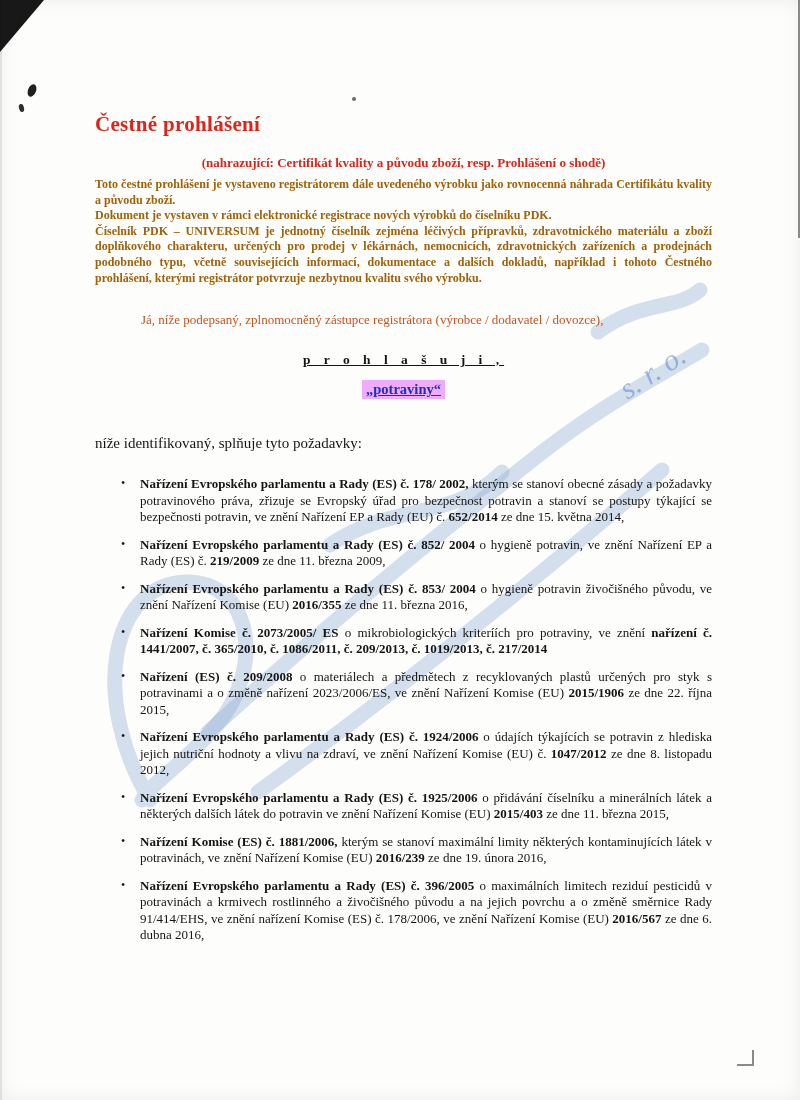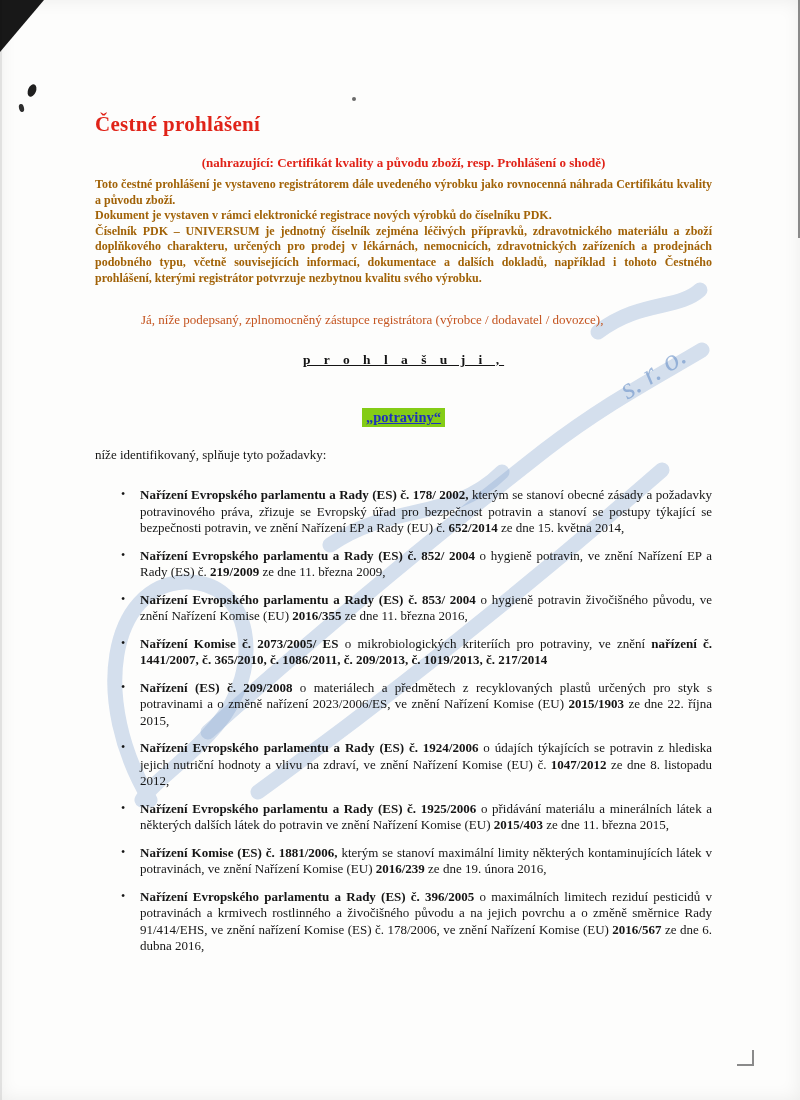--- a/index.html
+++ b/index.html
@@ -27,25 +27,25 @@
     margin-top:26px;margin-left:46px;color:#c4541f;font-size:13px;
   }
   .prohlasuji{
     margin-top:24px;text-align:center;font-weight:700;font-size:13.5px;letter-spacing:5px;color:#151515;text-decoration:underline;
   }
   .product-line{
     margin-top:24px;color:#c4541f;font-size:13px;
   }
   .product-wrap{text-align:center;margin-top:12px;}
   .product-value{
-    display:inline-block;background:#84cc16;color:#1d2fbe;font-weight:700;font-size:14.5px;
-    text-decoration:underline;padding:1px 4px;margin-top:28px;
+    display:inline-block;background:#f0abfc;color:#1d2fbe;font-weight:700;font-size:14.5px;
+    text-decoration:underline;padding:1px 4px;
   }
   .req-intro{
-    margin-top:20px;color:#151515;font-size:13px;
+    margin-top:36px;color:#151515;font-size:15px;
   }
   ul.bullets{
     list-style:none;margin:24px 0 0 0;padding:0 0 0 45px;
   }
   ul.bullets li{
     position:relative;margin:8px 0 11px 0;color:#151515;font-size:13px;line-height:1.27;
     text-align:justify;
   }
   ul.bullets li::before{
     content:"\2022";position:absolute;left:-19px;top:0;color:#151515;font-size:12px;
@@ -116,21 +116,21 @@
       <span class="product-value">„potraviny“</span>
     </div>
 
     <div class="req-intro">níže identifikovaný, splňuje tyto požadavky:</div>
 
     <ul class="bullets">
         <li><span class="b">Nařízení Evropského parlamentu a Rady (ES) č. 178/ 2002,</span><span> kterým se stanoví obecné zásady a požadavky potravinového práva, zřizuje se Evropský úřad pro bezpečnost potravin a stanoví se postupy týkající se bezpečnosti potravin, ve znění Nařízení EP a Rady (EU) č. </span><span class="b">652/2014</span><span> ze dne 15. května 2014,</span></li>
         <li><span class="b">Nařízení Evropského parlamentu a Rady (ES) č. 852/ 2004</span><span> o hygieně potravin, ve znění Nařízení EP a Rady (ES) č. </span><span class="b">219/2009</span><span> ze dne 11. března 2009,</span></li>
         <li><span class="b">Nařízení Evropského parlamentu a Rady (ES) č. 853/ 2004</span><span> o hygieně potravin živočišného původu, ve znění Nařízení Komise (EU) </span><span class="b">2016/355</span><span> ze dne 11. března 2016,</span></li>
         <li><span class="b">Nařízení Komise č. 2073/2005/ ES</span><span> o mikrobiologických kriteríích pro potraviny, ve znění </span><span class="b">nařízení č. 1441/2007, č. 365/2010, č. 1086/2011, č. 209/2013, č. 1019/2013, č. 217/2014</span></li>
-        <li><span class="b">Nařízení (ES) č. 209/2008</span><span> o materiálech a předmětech z recyklovaných plastů určených pro styk s potravinami a o změně nařízení 2023/2006/ES, ve znění Nařízení Komise (EU) </span><span class="b">2015/1903</span><span> ze dne 22. října 2015,</span></li>
+        <li><span class="b">Nařízení (ES) č. 209/2008</span><span> o materiálech a předmětech z recyklovaných plastů určených pro styk s potravinami a o změně nařízení 2023/2006/ES, ve znění Nařízení Komise (EU) </span><span class="b">2015/1906</span><span> ze dne 22. října 2015,</span></li>
         <li><span class="b">Nařízení Evropského parlamentu a Rady (ES) č. 1924/2006</span><span> o údajích týkajících se potravin z hlediska jejich nutriční hodnoty a vlivu na zdraví, ve znění Nařízení Komise (EU) č. </span><span class="b">1047/2012</span><span> ze dne 8. listopadu 2012,</span></li>
-        <li><span class="b">Nařízení Evropského parlamentu a Rady (ES) č. 1925/2006</span><span>  o přidávání materiálu a minerálních látek a některých dalších látek do potravin ve znění Nařízení Komise (EU) </span><span class="b">2015/403</span><span> ze dne 11. března 2015,</span></li>
+        <li><span class="b">Nařízení Evropského parlamentu a Rady (ES) č. 1925/2006</span><span>  o přidávání číselníku a minerálních látek a některých dalších látek do potravin ve znění Nařízení Komise (EU) </span><span class="b">2015/403</span><span> ze dne 11. března 2015,</span></li>
         <li><span class="b">Nařízení Komise (ES) č. 1881/2006,</span><span> kterým se stanoví maximální limity některých kontaminujících látek v potravinách, ve znění Nařízení Komise (EU) </span><span class="b">2016/239</span><span> ze dne 19. února 2016,</span></li>
         <li><span class="b">Nařízení Evropského parlamentu a Rady (ES) č. 396/2005</span><span> o maximálních limitech reziduí pesticidů v potravinách a krmivech rostlinného a živočišného původu a na jejich povrchu a o změně směrnice Rady 91/414/EHS, ve znění nařízení Komise (ES) č. 178/2006, ve znění Nařízení Komise (EU) </span><span class="b">2016/567</span><span> ze dne 6. dubna 2016,</span></li>
       </ul>
 
   </div>
 </div>
 
 </body></html>

